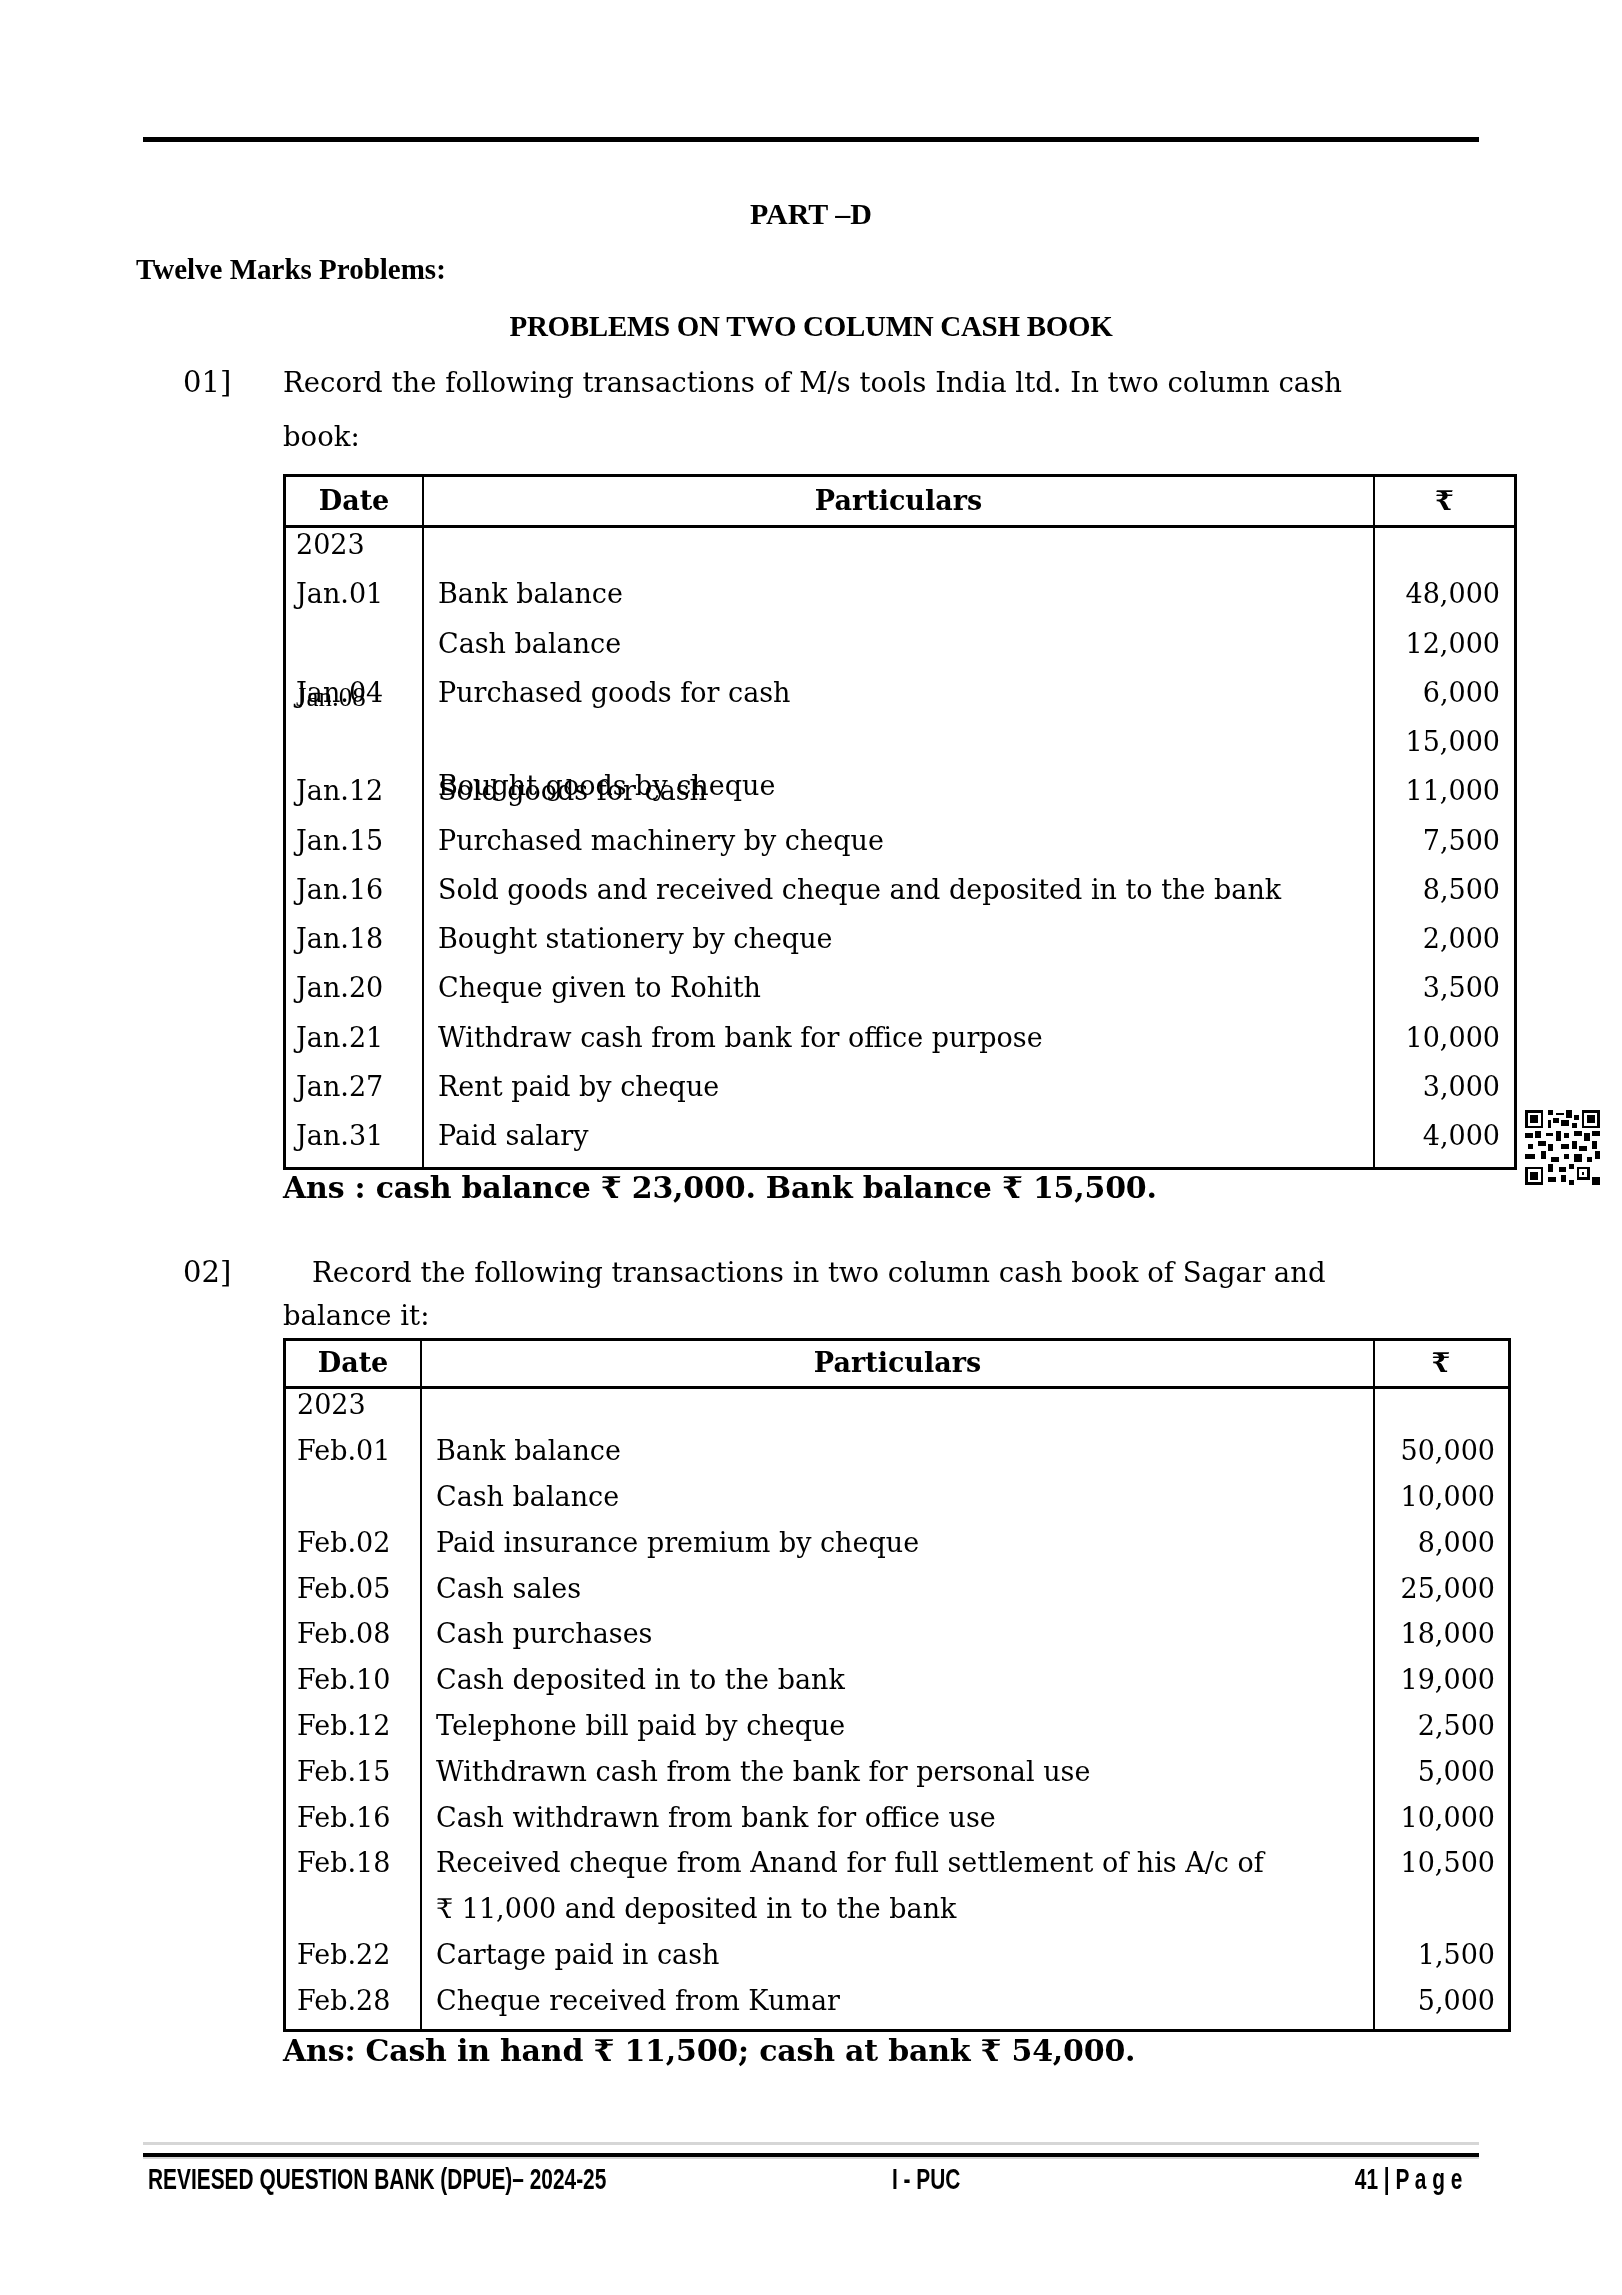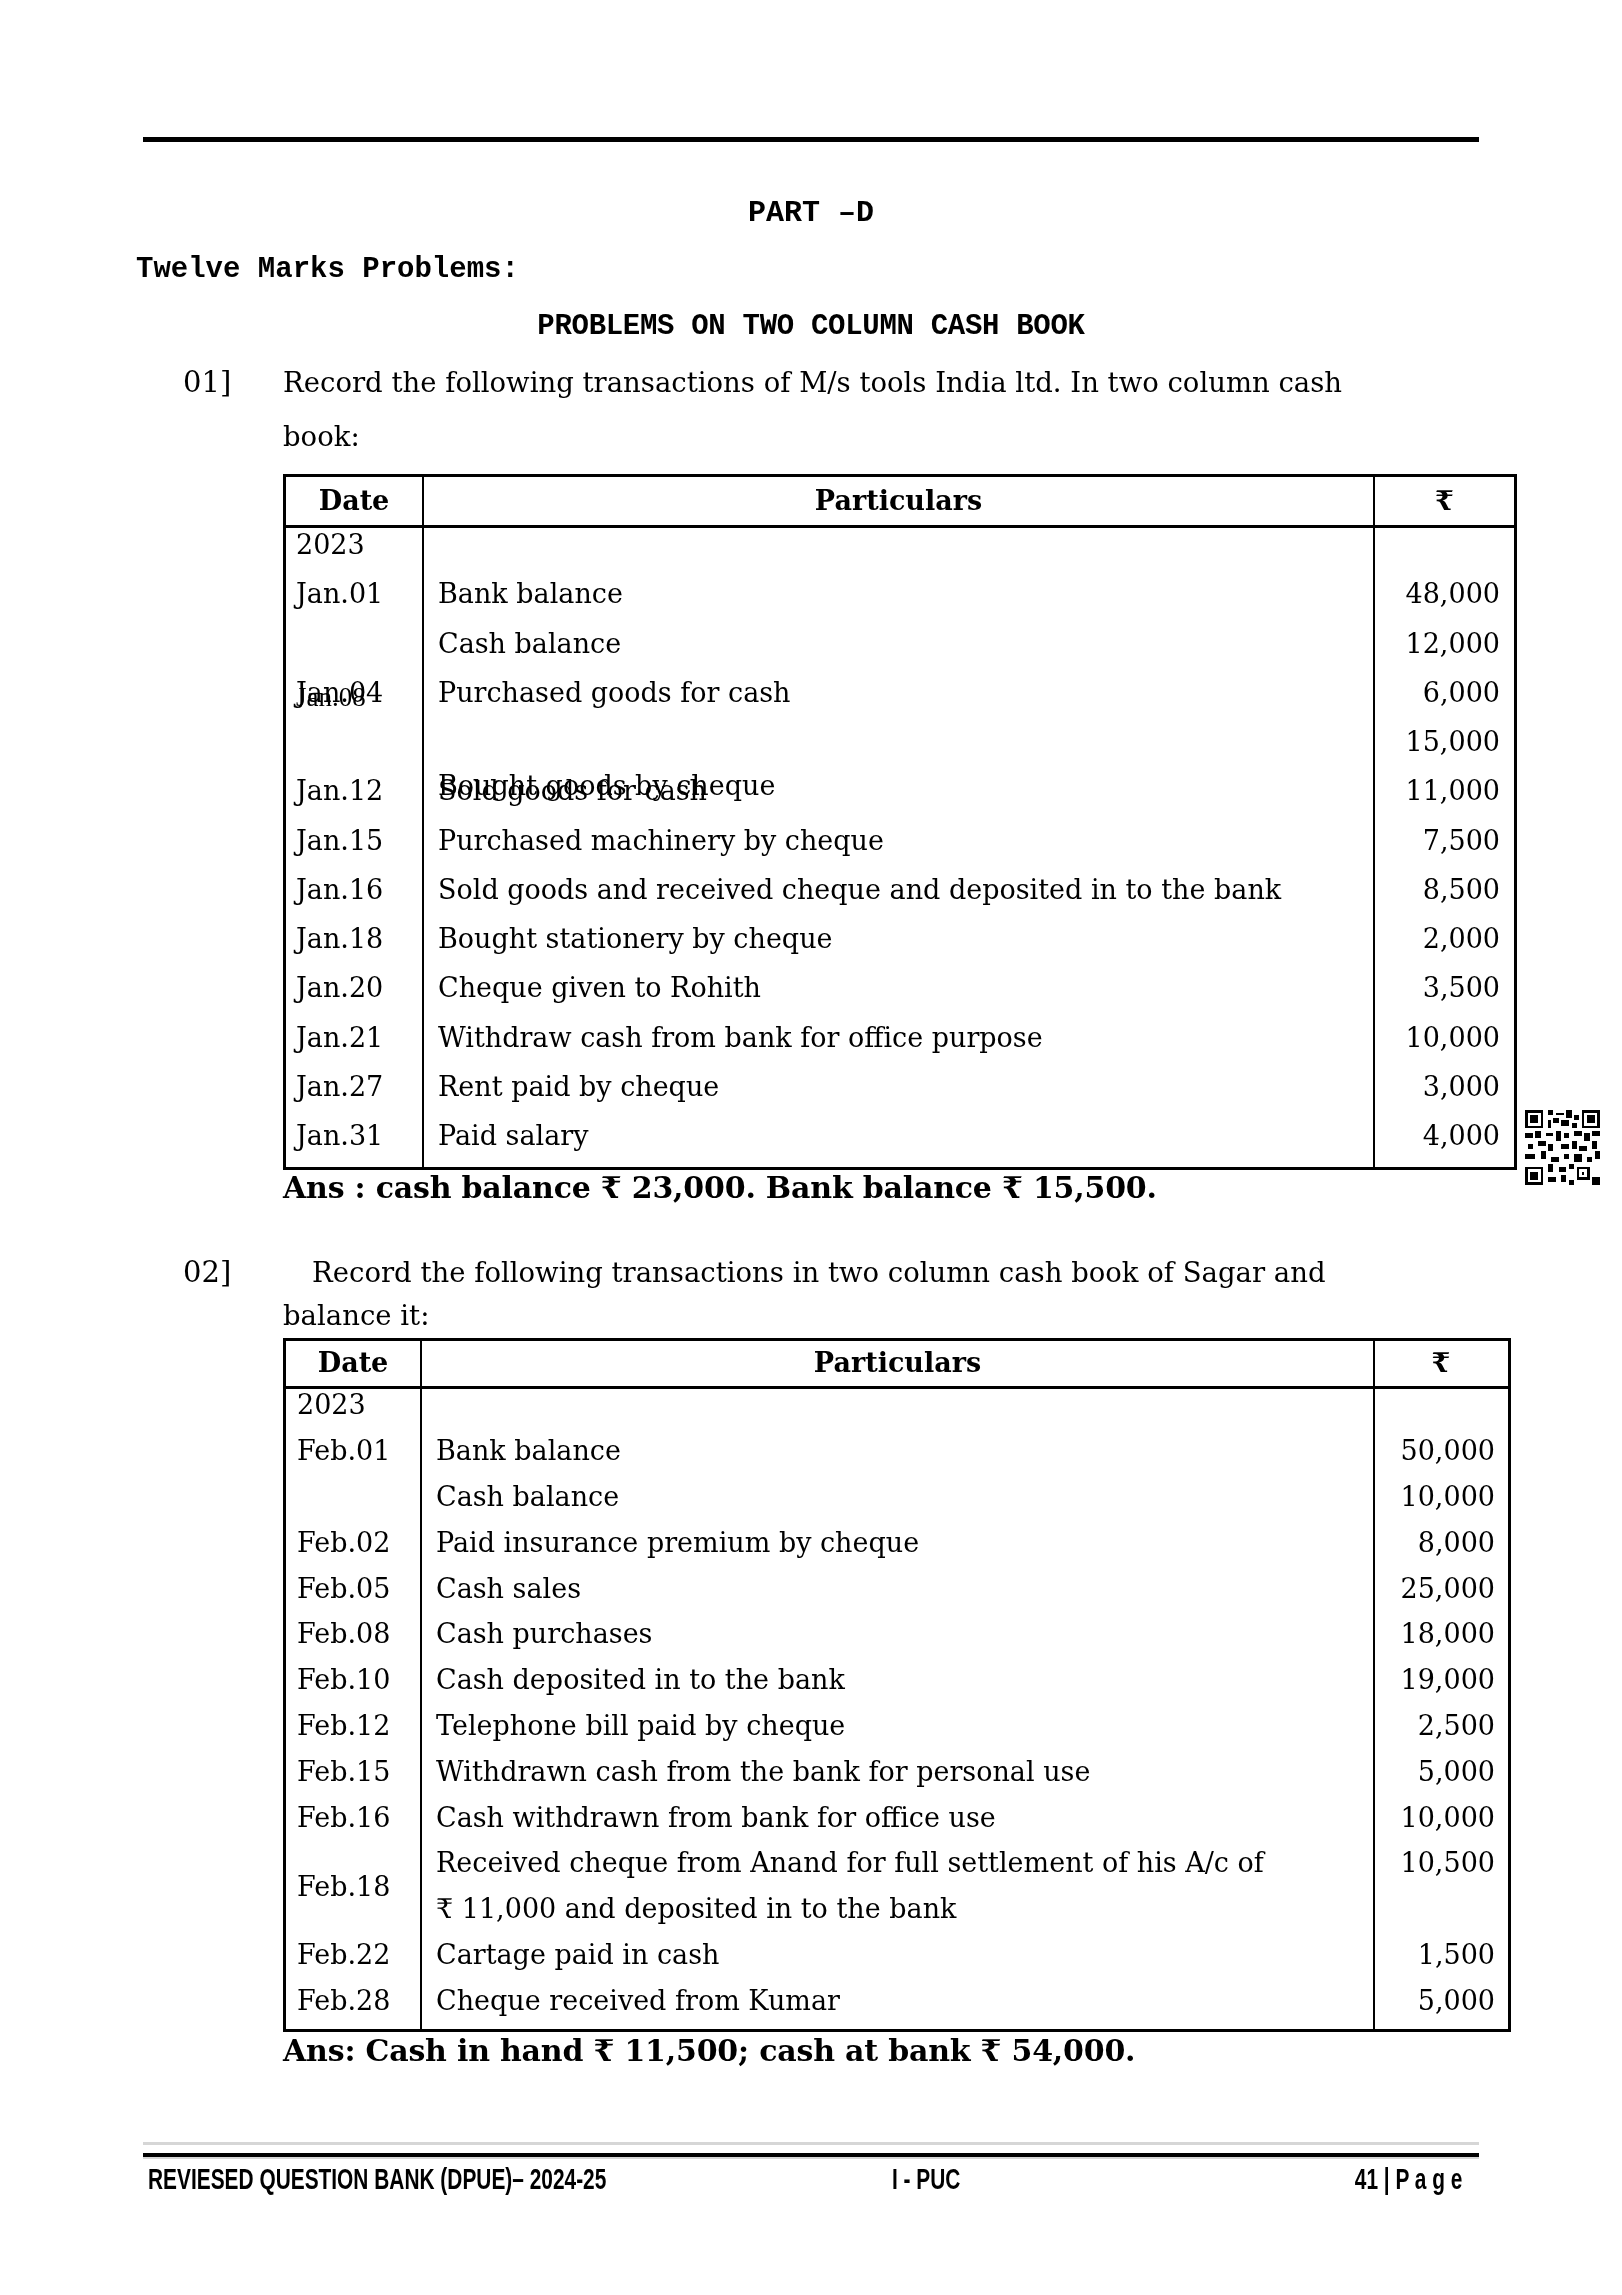--- a/index.html
+++ b/index.html
@@ -1,19 +1,19 @@
 <!DOCTYPE html>
 <html style="font-size:10.5px"><head>
 <meta charset="utf-8">
 <style>
   html, body { margin: 0; padding: 0; background: #ffffff; }
   body { width: 1622px; height: 2295px; position: relative; overflow: hidden; color: #000; font-family: "DejaVu Serif", serif; }
   .abs { position: absolute; }
   .rule-top { left: 143px; top: 137px; width: 1336px; height: 4.6px; background: #000; }
-  .title-bold { font-family: Liberation Mono, monospace; font-weight: bold; white-space: nowrap; }
+  .title-bold { font-family: Liberation Serif, serif; font-weight: bold; white-space: nowrap; }
   .part { left: 0; width: 1622px; text-align: center; top: 194px; font-size: 30px; line-height: 39px; }
   .twelve { left: 136px; top: 250px; font-size: 29px; line-height: 39px; }
   .section { left: 0; width: 1622px; text-align: center; top: 307px; font-size: 29px; line-height: 39px; letter-spacing: -0.3px; }
   .qnum { font-weight: normal; font-size: 29px; line-height: 39px; left: 183px; }
   .qtext { font-size: 27.5px; line-height: 39px; left: 283px; white-space: nowrap; }
   .tbl-frame { border: 3.3px solid #000; box-sizing: border-box; }
   .vline { width: 2px; background: #000; }
   .hline { height: 3.3px; background: #000; }
   .th { font-weight: bold; font-size: 27px; line-height: 39px; text-align: center; white-space: nowrap; }
   .cell { font-size: 27px; line-height: 39px; white-space: nowrap; }
@@ -235,21 +235,21 @@
         <div class="abs cell" style="left: 297px; top: 1752px;">Feb.15</div>
         <div class="abs cell" style="left: 436px; top: 1752px;">Withdrawn cash from the bank for personal use</div>
         <div class="abs cell amt" style="left: 1364px; width: 131px; top: 1752px;">5,000</div>
       </div>
       <div>
         <div class="abs cell" style="left: 297px; top: 1798px;">Feb.16</div>
         <div class="abs cell" style="left: 436px; top: 1798px;">Cash withdrawn from bank for office use</div>
         <div class="abs cell amt" style="left: 1364px; width: 131px; top: 1798px;">10,000</div>
       </div>
       <div>
-        <div class="abs cell" style="left: 297px; top: 1843px; margin-top: 24px;">Feb.18</div>
+        <div class="abs cell" style="left: 297px; top: 1843px;">Feb.18</div>
         <div class="abs cell" style="left: 436px; top: 1843px;">Received cheque from Anand for full settlement of his A/c of</div>
         <div class="abs cell amt" style="left: 1364px; width: 131px; top: 1843px;">10,500</div>
       </div>
       <div>
         <div class="abs cell" style="left: 297px; top: 1889px;"></div>
         <div class="abs cell" style="left: 436px; top: 1889px;">₹ 11,000 and deposited in to the bank</div>
         <div class="abs cell amt" style="left: 1364px; width: 131px; top: 1889px;"></div>
       </div>
       <div>
         <div class="abs cell" style="left: 297px; top: 1935px;">Feb.22</div>

